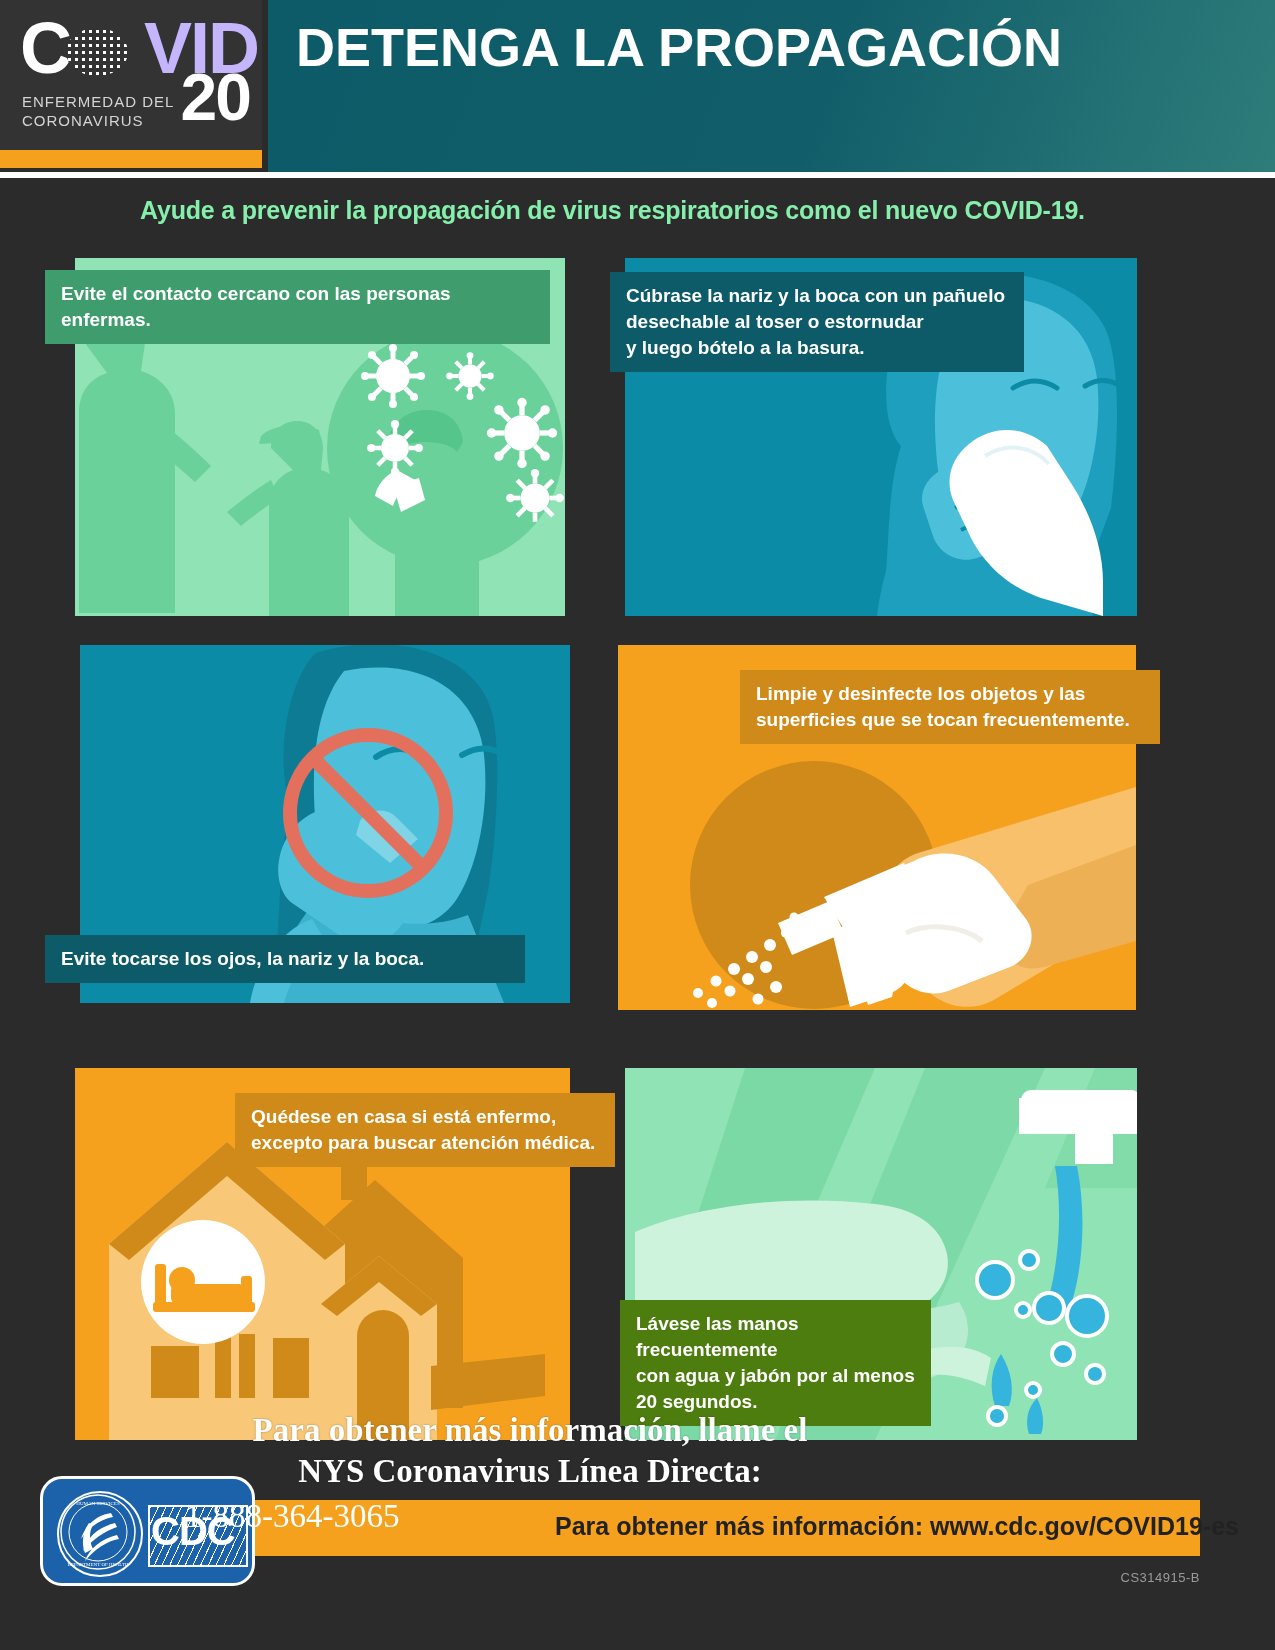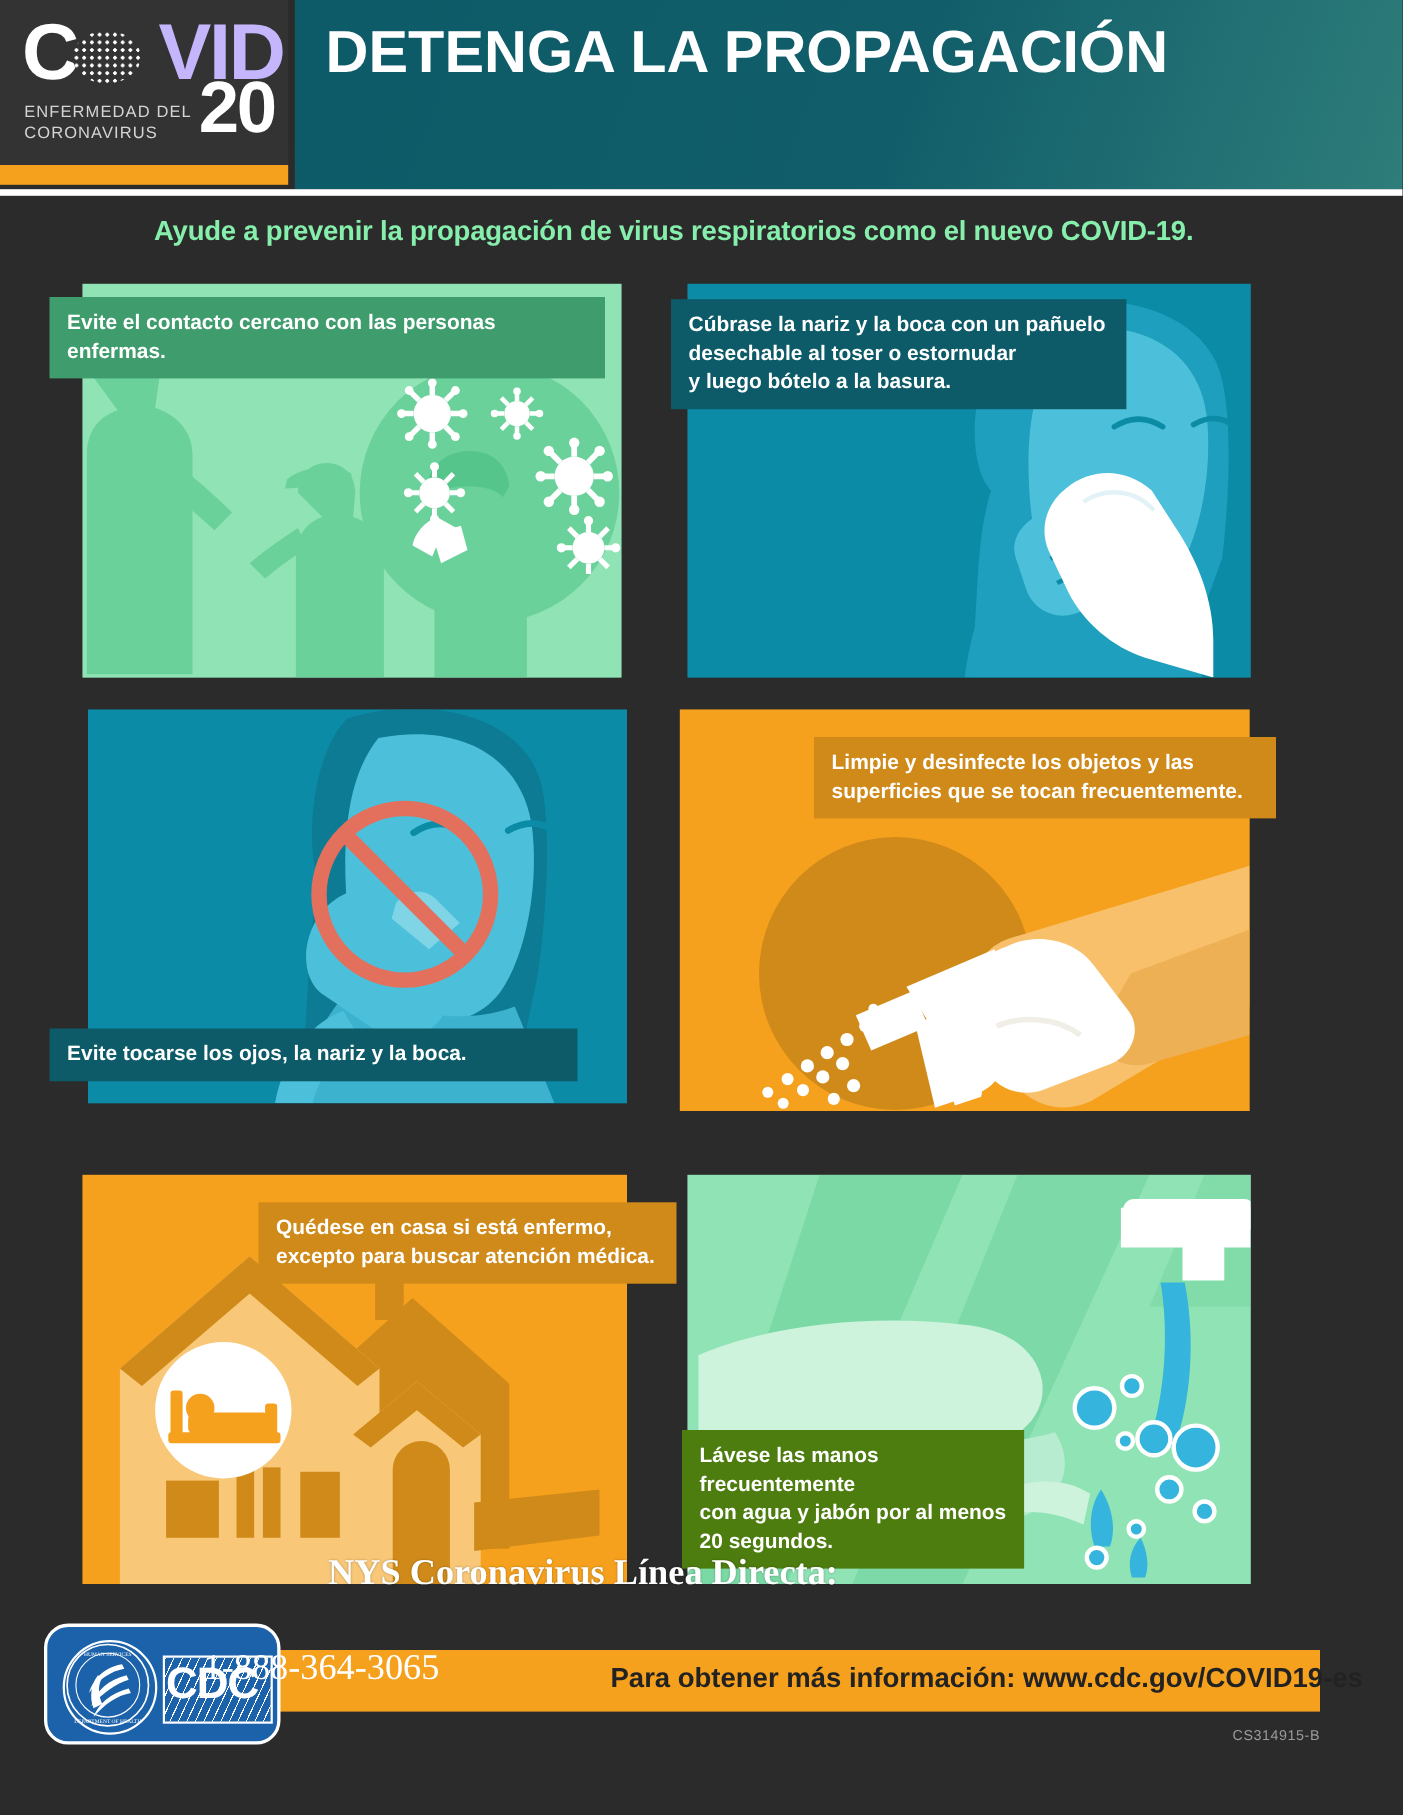--- a/index.html
+++ b/index.html
@@ -403,17 +403,18 @@
       <path d="M30 30 c-6 8-8 20-4 30 l8-4 c-4-8-4-18 0-24 z" fill="#ffffff"></path>
       <text x="39" y="12" font-size="5" fill="#ffffff" text-anchor="middle" font-family="'Liberation Serif',serif">HUMAN SERVICES</text>
       <text x="39" y="73" font-size="5" fill="#ffffff" text-anchor="middle" font-family="'Liberation Serif',serif">DEPARTMENT OF HEALTH</text>
     </svg>
   </div>
   <div class="cdc-hatch"></div>
   <div class="cdc-text">CDC</div>
 </div>
 
 <div class="nys-overlay">
+  <div>Para obtener más información, llame el</div>
   <div>NYS Coronavirus Línea Directa:</div>
 </div>
 <div class="nys-phone">1-888-364-3065</div>
 
 <div class="cs-code">CS314915-B</div>
 
 </body></html>

